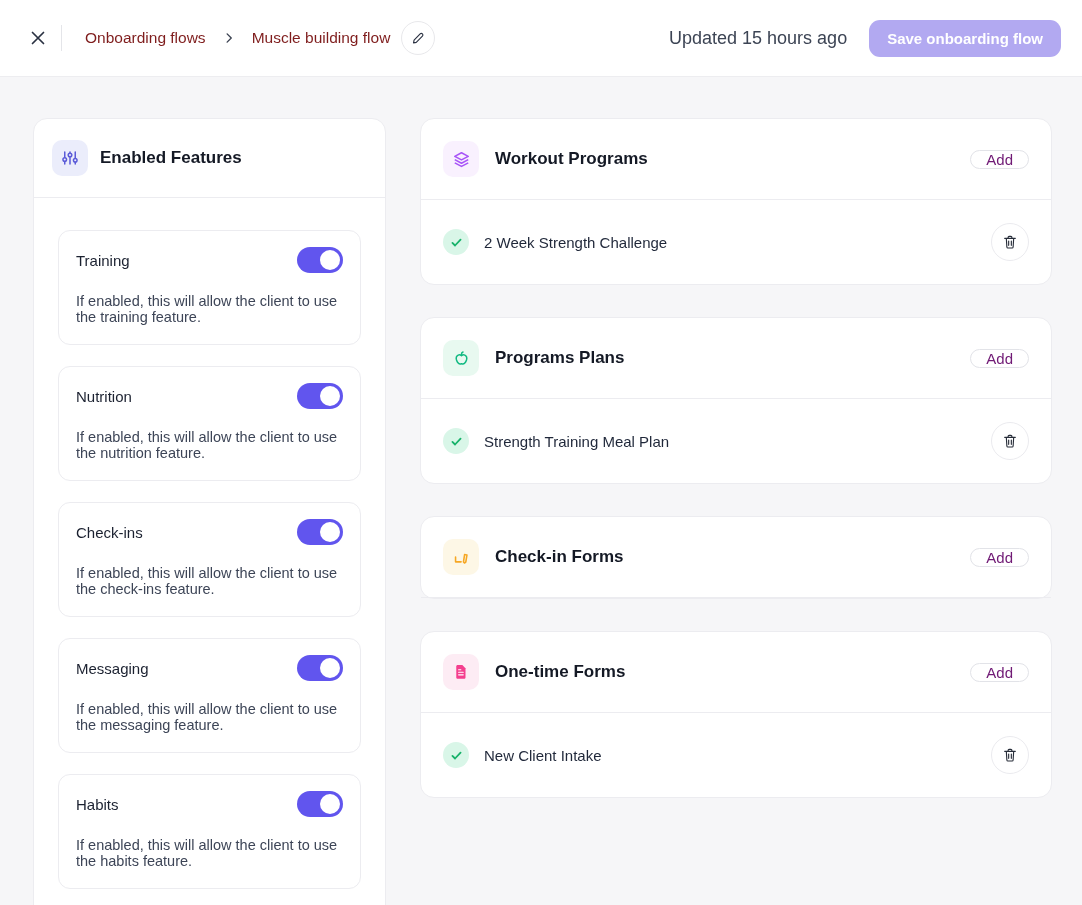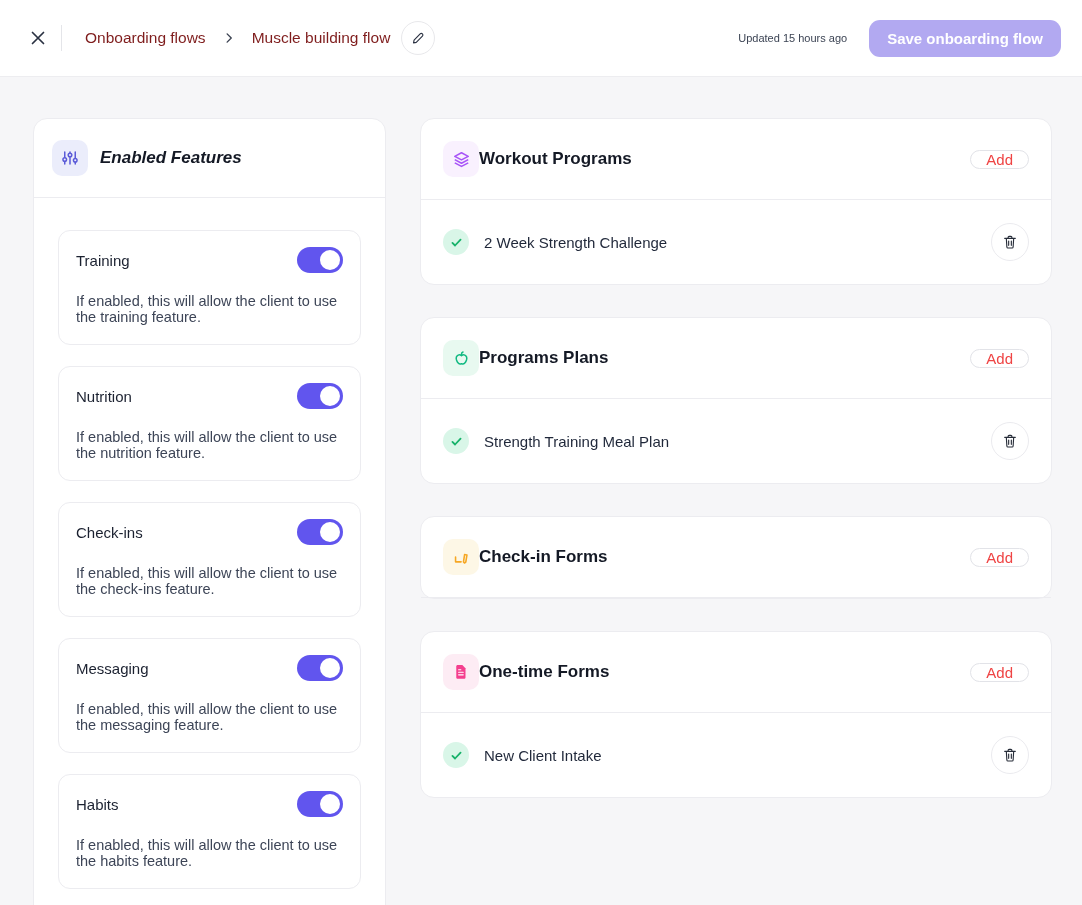--- a/index.html
+++ b/index.html
@@ -21,54 +21,54 @@
   }
   .topbar-divider { width:1px; height:26px; background:#e4e5e9; margin:0 12px 0 6px; }
   .breadcrumb { display:flex; align-items:center; gap:17px; margin-left:11px; }
   .crumb { font-size:15.5px; font-weight:500; color:#7f1d1d; cursor:pointer; background:none; border:none; font-family:inherit; }
   .crumb-chevron { display:flex; color:#3a4150; }
   .edit-btn {
     width:34px; height:34px; border-radius:50%; border:1px solid #e8e8eb; background:#fff;
     display:flex; align-items:center; justify-content:center; margin-left:11px; cursor:pointer; color:#2a3142;
   }
   .topbar-right { margin-left:auto; display:flex; align-items:center; gap:22px; }
-  .updated-text { color:#3c4454; font-size:11px;margin-left:8px; }
+  .updated-text { color:#3c4454; font-size:18px;margin-left:8px; }
   .save-btn {
     background:#b2a9f1; color:#ffffff; border:none; border-radius:11px;
     padding:10px 18px; font-size:15px; font-weight:700; font-family:inherit; cursor:pointer;
   }
   
   .main { display:flex; gap:34px; padding:41px 0 0 33px; align-items:flex-start; }
   .card { background:#ffffff; border:1px solid #ececf0; border-radius:14px; }
   
   .features-panel { width:353px; height:862px; }
-  .panel-header { display:flex; align-items:center; gap:12px; padding:21px 18px; border-bottom:1px solid #ececf0;font-style:italic; }
+  .panel-header { display:flex; align-items:center; gap:12px; padding:21px 18px; border-bottom:1px solid #ececf0; }
   .icon-box {
     width:36px; height:36px; border-radius:10px;
     display:flex; align-items:center; justify-content:center; flex:none;
   }
   .panel-title { font-size:17px; font-weight:700; color:#141925; }
   .panel-body { padding:32px 24px; display:flex; flex-direction:column; gap:21px; }
   .feature-card { border:1px solid #ececf0; border-radius:12px; padding:16px 17px 19px; background:#fff; }
   .feature-top { display:flex; align-items:center; justify-content:space-between; }
   .feature-label { font-size:15px; font-weight:500; color:#1b2130; }
   .toggle {
     width:46px; height:26px; border-radius:13px; position:relative; cursor:pointer; border:none; flex:none;
   }
   .toggle .knob {
     position:absolute; top:3px; right:3px; width:20px; height:20px; border-radius:50%; background:#ffffff;
   }
   .feature-desc { margin-top:20px; color:#3d4557; font-size:14.5px; line-height:16px; }
   
   .sections-col { width:632px; display:flex; flex-direction:column; gap:32px; }
-  .section-header { display:flex; align-items:center; gap:0; padding:22px; border-bottom:1px solid #ececf0; }
+  .section-header { display:flex; align-items:center; gap:16px; padding:22px; border-bottom:1px solid #ececf0; }
   .section-title { font-size:17px; font-weight:700; color:#141925; }
   .add-btn {
     margin-left:auto; background:#fff; border:1px solid #e2e3e8; border-radius:10px;
-    padding:0 15px; font-size:15px; font-weight:500; color:#ef4444; font-family:inherit; cursor:pointer;
+    padding:0 15px; font-size:15px; font-weight:500; color:#701a75; font-family:inherit; cursor:pointer;
   }
   .item-row { display:flex; align-items:center; gap:15px; padding:23px 22px; }
   .check-circle {
     width:26px; height:26px; border-radius:50%; display:flex; align-items:center; justify-content:center; flex:none;
   }
   .item-label { font-size:15px; font-weight:500; color:#1f2739; }
   .trash-btn {
     margin-left:auto; width:38px; height:38px; border-radius:50%; background:#fff; border:1px solid #ebebef;
     display:flex; align-items:center; justify-content:center; cursor:pointer; color:#272d39; flex:none;
   }

